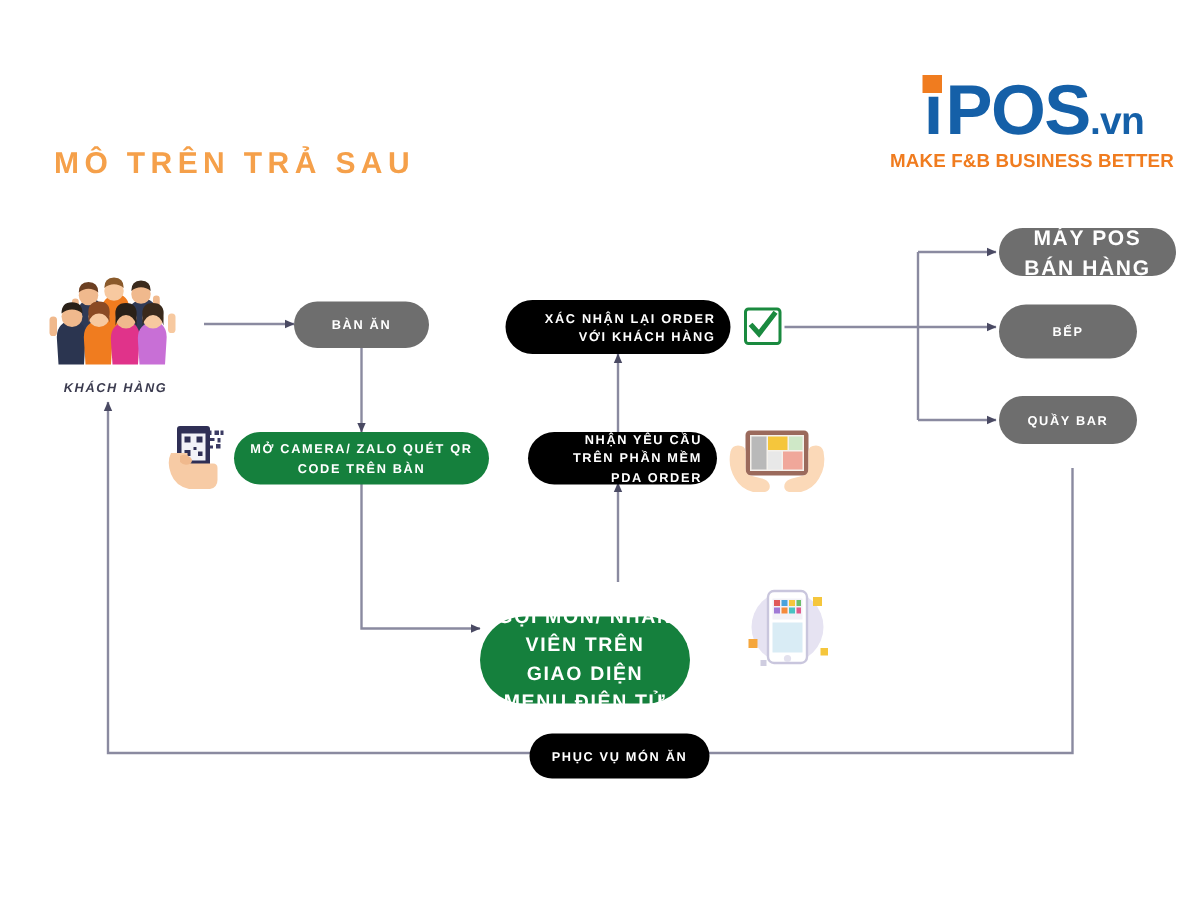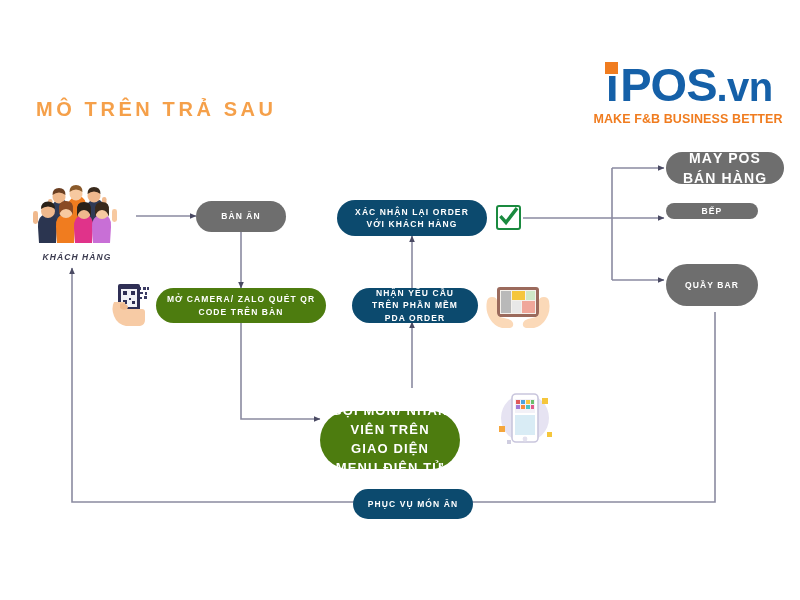--- a/index.html
+++ b/index.html
@@ -60,21 +60,21 @@
     top: 1px;
     width: 13px;
     height: 12px;
     background: #f07c1f;
   }
   .logo-pos {
     color: #1560a8;
   }
   .logo-vn {
     color: #1560a8;
-    font-size: 40px;
+    font-size: 26px;
     font-weight: bold;
     letter-spacing: -0.5px;
     margin-top: 37px;
   }
   #logo-tagline {
     margin-top: 4px;
     font-size: 12.5px;
     font-weight: bold;
     color: #f07c1f;
     letter-spacing: 0.1px;
@@ -111,22 +111,22 @@
     text-align: center;
     border-radius: 999px;
     color: #ffffff;
     font-weight: bold;
     letter-spacing: 1.1px;
     line-height: 1.45;
     box-sizing: border-box;
     padding: 4px 10px;
   }
   .node.gray   { background: #6e6e6e; }
-  .node.green  { background: #0c4a6e; }
-  .node.orange { background: #4d7c0f; }
+  .node.green  { background: #000000; text-align: right; }
+  .node.orange { background: #15803d; }
 
   
   #customer-group {
     position: absolute;
     left: 28px;
     top: 183px;
     width: 98px;
     text-align: center;
   }
   #customer-caption {
@@ -270,25 +270,25 @@
   </div>
 
   <div class="node green" style="left:337px; top:200px; width:150px; height:36px; font-size:8.5px;">
     <span>XÁC NHẬN LẠI ORDER VỚI KHÁCH HÀNG</span>
   </div>
 
   <div class="node gray" style="left:666px; top:152px; width:118px; height:32px; font-size:14px;">
     <span>MÁY POS BÁN HÀNG</span>
   </div>
 
-  <div class="node gray" style="left:666px; top:203px; width:92px; height:16px; font-size:8.5px;">
+  <div class="node gray" style="left:666px; top:203px; width:92px; height:36px; font-size:8.5px;">
     <span>BẾP</span>
   </div>
 
-  <div class="node gray" style="left:666px; top:264px; width:92px; height:42px; font-size:8.5px;">
+  <div class="node gray" style="left:666px; top:264px; width:92px; height:32px; font-size:8.5px;">
     <span>QUẦY BAR</span>
   </div>
 
   <div class="node orange" style="left:156px; top:288px; width:170px; height:35px; font-size:8.5px;">
     <span>MỞ CAMERA/ ZALO QUÉT QR CODE TRÊN BÀN</span>
   </div>
 
   <div class="node green" style="left:352px; top:288px; width:126px; height:35px; font-size:8.5px;">
     <span>NHẬN YÊU CẦU TRÊN PHẦN MỀM PDA ORDER</span>
   </div>

